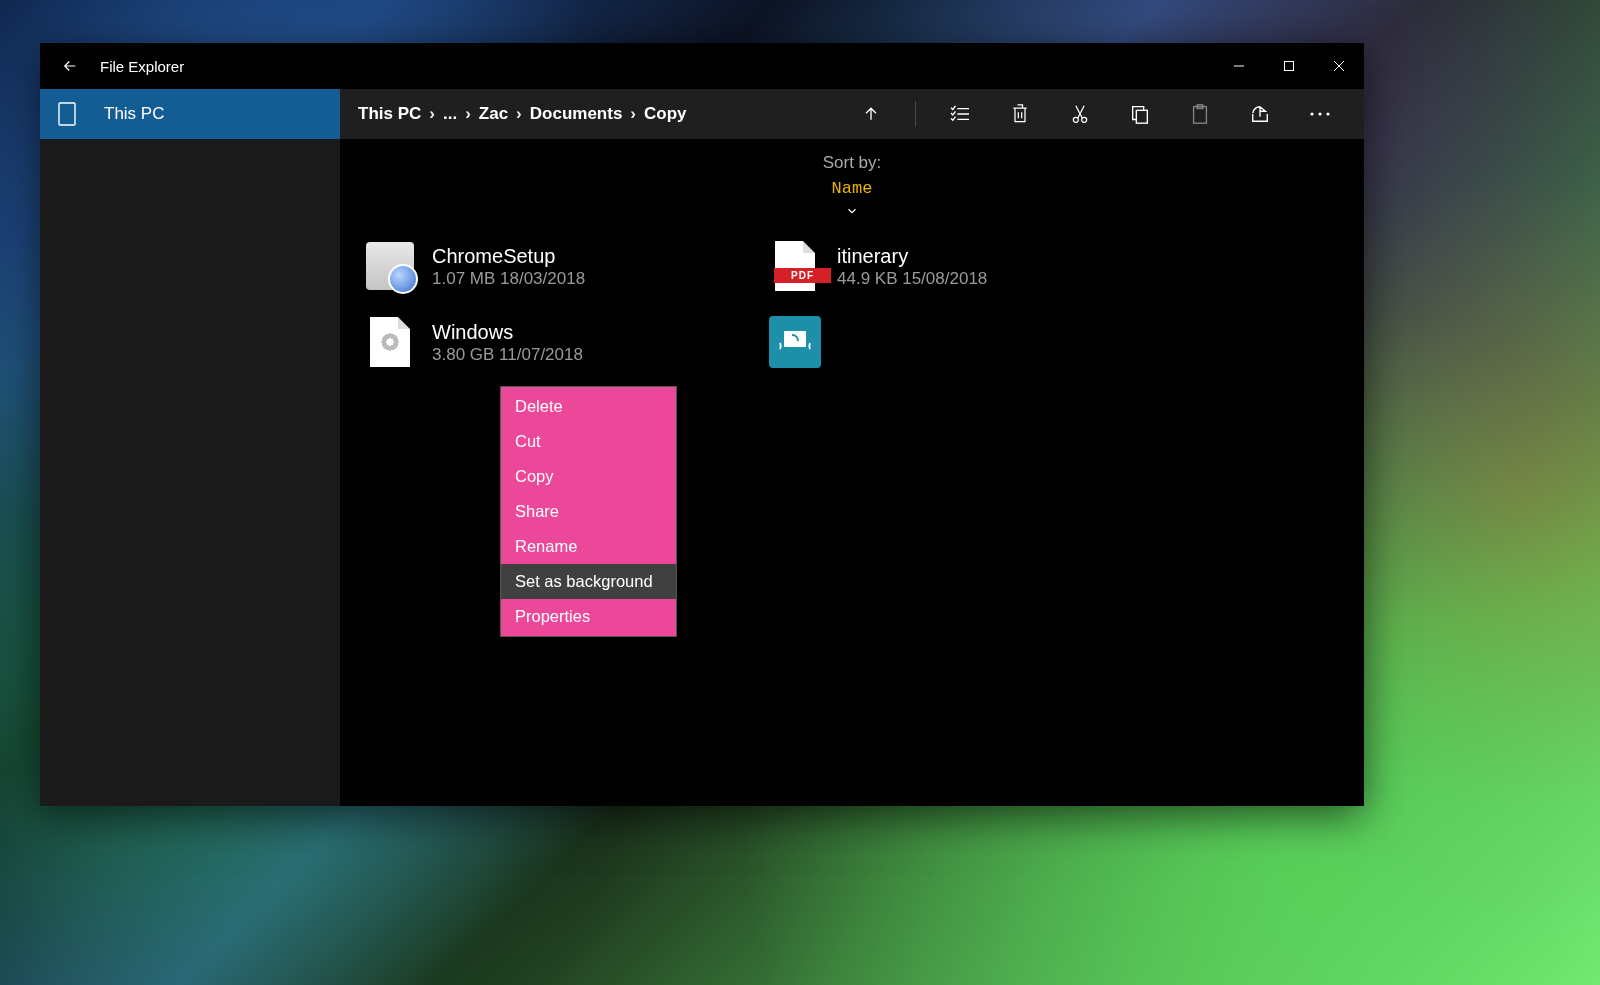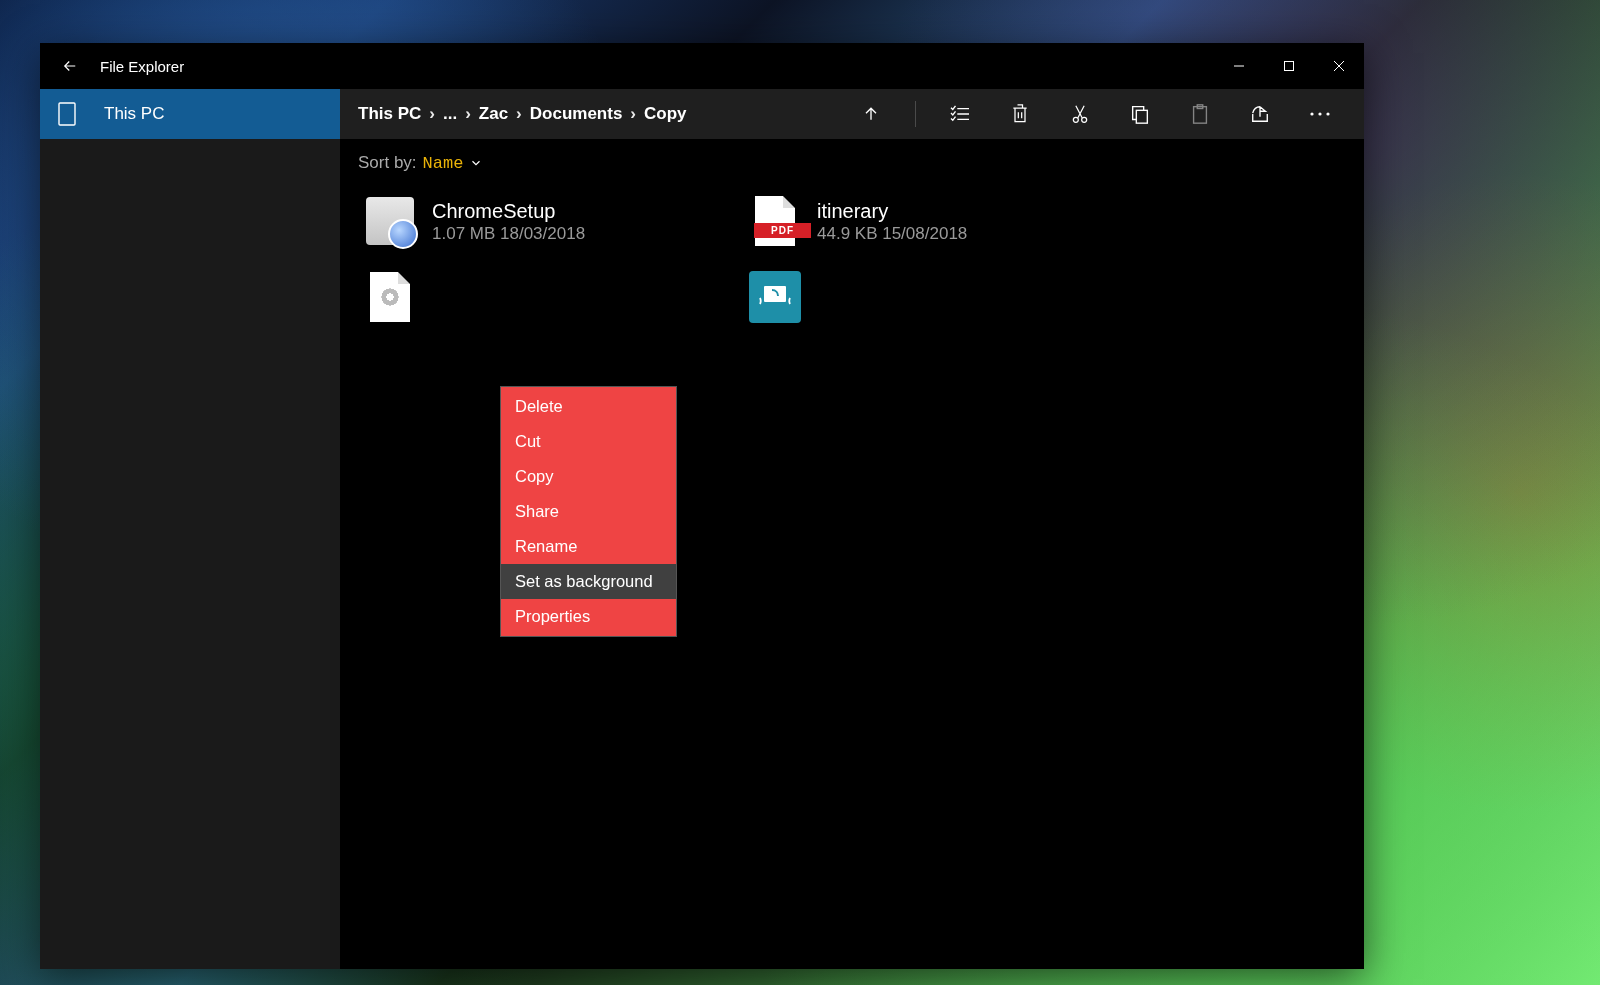--- a/index.html
+++ b/index.html
@@ -16,21 +16,21 @@
   background:
     radial-gradient(circle at 15% 20%, rgba(50,120,200,.6) 0%, transparent 25%),
     radial-gradient(circle at 85% 15%, rgba(80,40,120,.5) 0%, transparent 30%),
     radial-gradient(circle at 80% 85%, rgba(90,220,90,.7) 0%, transparent 35%),
     radial-gradient(circle at 10% 70%, rgba(40,180,80,.5) 0%, transparent 30%),
     radial-gradient(circle at 95% 50%, rgba(200,100,30,.4) 0%, transparent 20%);
 }
 .window {
   position: absolute;
   left: 40px; top: 43px;
-  width: 1324px; height: 926px;
+  width: 1324px; height: 763px;
   background: #000;
   box-shadow: 0 10px 40px rgba(0,0,0,.6);
   display: flex;
   flex-direction: column;
 }
 .titlebar {
   height: 46px;
   background: #000;
   display: flex;
   align-items: center;
@@ -68,48 +68,49 @@
 .breadcrumbs .crumb { white-space:nowrap; }
 .breadcrumbs .sep { opacity:.9; }
 .toolbar .grow { flex:1; }
 .tool-btn { width:52px; height:50px; display:flex; align-items:center; justify-content:center; }
 .tool-divider { width:1px; height:26px; background:#4a4a4a; margin:0 10px; }
 .disabled svg { opacity:.45; }
 
 .sort-row {
   padding: 14px 18px 10px;
   color:#aaa; font-size:17px;
-  display:flex; align-items:center; gap:6px;
+  display:flex; align-items:center; gap:6px;flex-direction:column;
 }
 .sort-row .val { color:#eab308;font-family:Liberation Mono, monospace; }
 
 .files {
   display:grid;
   grid-template-columns: repeat(2, 385px);
   grid-auto-rows: 76px;
+  column-gap: 20px;
   padding: 0 18px;
   align-content:start;
 }
 .file {
   display:flex; align-items:center;
   gap:16px;
   padding: 4px 6px;
   position:relative;
 }
 .file.selected { background:#135c94; }
 .file-icon { width:52px; height:52px; display:flex; align-items:center; justify-content:center; flex-shrink:0; }
 .file-text .name { color:#fff; font-size:20px; line-height:1.25; }
 .file-text .meta { color:#9a9a9a; font-size:17px; }
 .file.selected .meta { color:#cfe3f5; }
 
 .context-menu {
   position:absolute;
   left: 460px; top: 343px;
   width: 177px;
-  background:#ef4444;
+  background:#ec4899;
   border:1px solid #555;
   box-shadow: 0 6px 20px rgba(0,0,0,.5);
   padding:2px 0;
   z-index:10;
 }
 .ctx-item {
   padding: 8px 14px;
   color:#fff; font-size:16.5px;
 }
 .ctx-item.hover { background:#404040; }
@@ -290,20 +291,24 @@
             <div class="name">itinerary</div>
             <div class="meta">44.9 KB 15/08/2018</div>
           </div>
         </div>
 
 
         <div class="file">
           <div class="file-icon">
             <div class="ico-page ico-iso"></div>
           </div>
+          <div class="file-text">
+            <div class="name">Windows</div>
+            <div class="meta">3.80 GB 11/07/2018</div>
+          </div>
         </div>
 
         <div class="file">
           <div class="file-icon">
             <div class="ico-wireless">
               <svg width="34" height="26" viewBox="0 0 34 26" fill="none" stroke="#fff" stroke-width="1.8">
                   <rect x="6" y="2" width="22" height="16" rx="1" fill="#fff" stroke="none"></rect>
                   <path d="M2 20c1-2 1-4 0-6M32 20c-1-2-1-4 0-6"></path>
                   <path d="M14 6c4 0 6 3 6 6" stroke="#1e8fa8" stroke-width="2"></path>
                 </svg>

